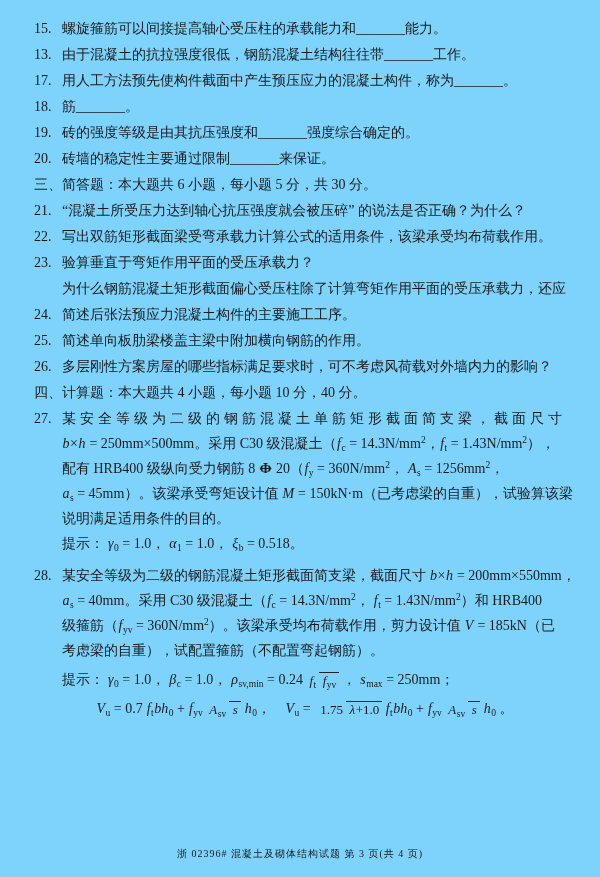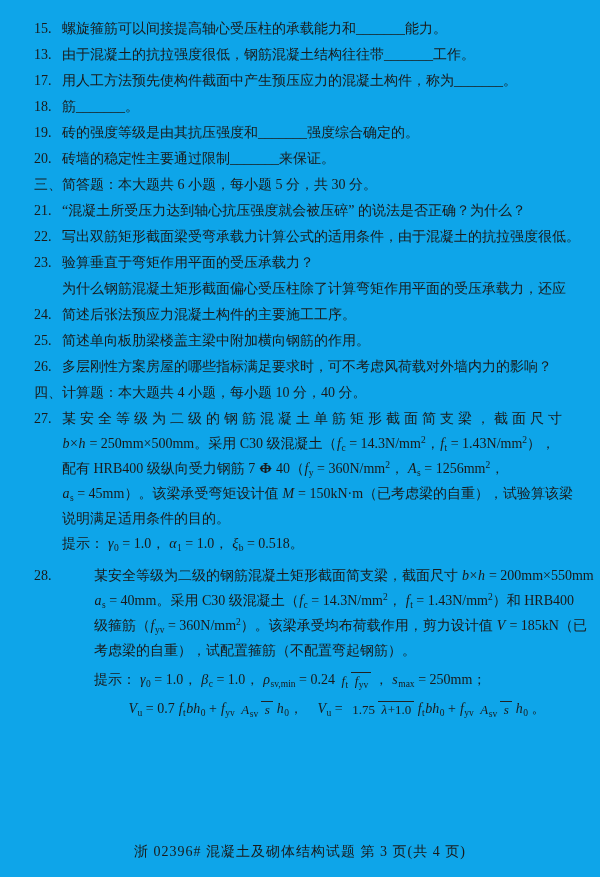--- a/index.html
+++ b/index.html
@@ -1,45 +1,45 @@
 <!DOCTYPE html>
 <html><head>
 <meta charset="utf-8">
 <style>
   html,body{margin:0;padding:0;background:#ffffff;}
   .sheet{
     width:600px;height:877px;box-sizing:border-box;
     padding:16px 22px 0 34px;
-    background:#0ea5e9;color:#1a1a1a;position:relative;overflow:hidden;
+    background:#7dd3fc;color:#1a1a1a;position:relative;overflow:hidden;
     font-family:"Liberation Serif","DejaVu Serif",serif;
     font-size:14px;
   }
   .exam-body{width:100%;}
   .block{display:flex;align-items:flex-start;}
   .block.heading{font-weight:normal;}
-  .block.item28{margin-top:7px;gap:32px;}
+  .block.item28{margin-top:7px;}
   .qnum{flex:0 0 28px;line-height:26px;white-space:nowrap;}
   .qcontent{flex:1;min-width:0;}
   .qline{line-height:26px;white-space:nowrap;}
   .heading .qline{line-height:26px;}
   .calc .qline{line-height:25px;}
   .spread{letter-spacing:4px;}
   .spread-sm{letter-spacing:1px;}
   .indent{padding-left:34px;}
   .tall{margin:4px 0 3px 0;}
   sub{font-size:9.5px;line-height:0;vertical-align:-3px;}
   sup{font-size:9.5px;line-height:0;vertical-align:5px;}
   .mi{font-style:italic;padding:0 0.5px;}
   .rebar{text-decoration:line-through;font-weight:bold;padding:0 1px;}
   .frac{display:inline-flex;flex-direction:row;align-items:center;
         vertical-align:middle;margin:0 3px;font-size:13px;line-height:1.2;}
   .frac .fn{padding:0 3px;}
   .frac .fd{border-top:1px solid #222;padding:0 3px;}
   .footer{position:absolute;left:0;right:0;bottom:16px;text-align:center;
-          font-size:14px;letter-spacing:1px;}
+          font-size:10px;letter-spacing:1px;}
 </style>
 </head>
 <body>
 
 <div class="sheet">
   <div class="exam-body">
       <div class="block item">
         <span class="qnum">15.</span>
         <div class="qcontent">
           <div class="qline"><span>螺旋箍筋可以间接提高轴心受压柱的承载能力和_______能力。</span></div>
@@ -82,21 +82,21 @@
       </div>
       <div class="block item">
         <span class="qnum">21.</span>
         <div class="qcontent">
           <div class="qline"><span>“混凝土所受压力达到轴心抗压强度就会被压碎” 的说法是否正确？为什么？</span></div>
         </div>
       </div>
       <div class="block item">
         <span class="qnum">22.</span>
         <div class="qcontent">
-          <div class="qline"><span>写出双筋矩形截面梁受弯承载力计算公式的适用条件，由于混凝土的抗拉强度很低。</span></div>
+          <div class="qline"><span>写出双筋矩形截面梁受弯承载力计算公式的适用条件，该梁承受均布荷载作用。</span></div>
         </div>
       </div>
       <div class="block item">
         <span class="qnum">23.</span>
         <div class="qcontent">
           <div class="qline"><span>验算垂直于弯矩作用平面的受压承载力？</span></div>
           <div class="qline"><span>为什么钢筋混凝土矩形截面偏心受压柱除了计算弯矩作用平面的受压承载力，还应</span></div>
         </div>
       </div>
       <div class="block item">
@@ -120,21 +120,21 @@
       <div class="block heading">
         <div class="qcontent">
           <div class="qline"><span>四、计算题：本大题共 4 小题，每小题 10 分，40 分。</span></div>
         </div>
       </div>
       <div class="block item calc">
         <span class="qnum">27.</span>
         <div class="qcontent">
           <div class="qline spread"><span>某安全等级为二级的钢筋混凝土单筋矩形截面简支梁，截面尺寸</span></div>
           <div class="qline"><span class="mi">b</span><span>×</span><span class="mi">h</span><span> = 250mm×500mm。采用 C30 级混凝土（</span><span class="mi">f</span><sub>c</sub><span> = 14.3N/mm</span><sup>2</sup><span>，</span><span class="mi">f</span><sub>t</sub><span> = 1.43N/mm</span><sup>2</sup><span>），</span></div>
-          <div class="qline"><span>配有 HRB400 级纵向受力钢筋 7 </span><span class="rebar">Φ</span><span> 40（</span><span class="mi">f</span><sub>y</sub><span> = 360N/mm</span><sup>2</sup><span>， </span><span class="mi">A</span><sub>s</sub><span> = 1256mm</span><sup>2</sup><span>，</span></div>
+          <div class="qline"><span>配有 HRB400 级纵向受力钢筋 8 </span><span class="rebar">Φ</span><span> 20（</span><span class="mi">f</span><sub>y</sub><span> = 360N/mm</span><sup>2</sup><span>， </span><span class="mi">A</span><sub>s</sub><span> = 1256mm</span><sup>2</sup><span>，</span></div>
           <div class="qline"><span class="mi">a</span><sub>s</sub><span> = 45mm）。该梁承受弯矩设计值 </span><span class="mi">M</span><span> = 150kN·m（已考虑梁的自重），试验算该梁</span></div>
           <div class="qline"><span>说明满足适用条件的目的。</span></div>
           <div class="qline"><span>提示： </span><span class="mi">γ</span><sub>0</sub><span> = 1.0， </span><span class="mi">α</span><sub>1</sub><span> = 1.0， </span><span class="mi">ξ</span><sub>b</sub><span> = 0.518。</span></div>
         </div>
       </div>
       <div class="block item item28 calc">
         <span class="qnum">28.</span>
         <div class="qcontent">
           <div class="qline"><span>某安全等级为二级的钢筋混凝土矩形截面简支梁，截面尺寸 </span><span class="mi">b</span><span>×</span><span class="mi">h</span><span> = 200mm×550mm，</span></div>
           <div class="qline"><span class="mi">a</span><sub>s</sub><span> = 40mm。采用 C30 级混凝土（</span><span class="mi">f</span><sub>c</sub><span> = 14.3N/mm</span><sup>2</sup><span>， </span><span class="mi">f</span><sub>t</sub><span> = 1.43N/mm</span><sup>2</sup><span>）和 HRB400</span></div>

